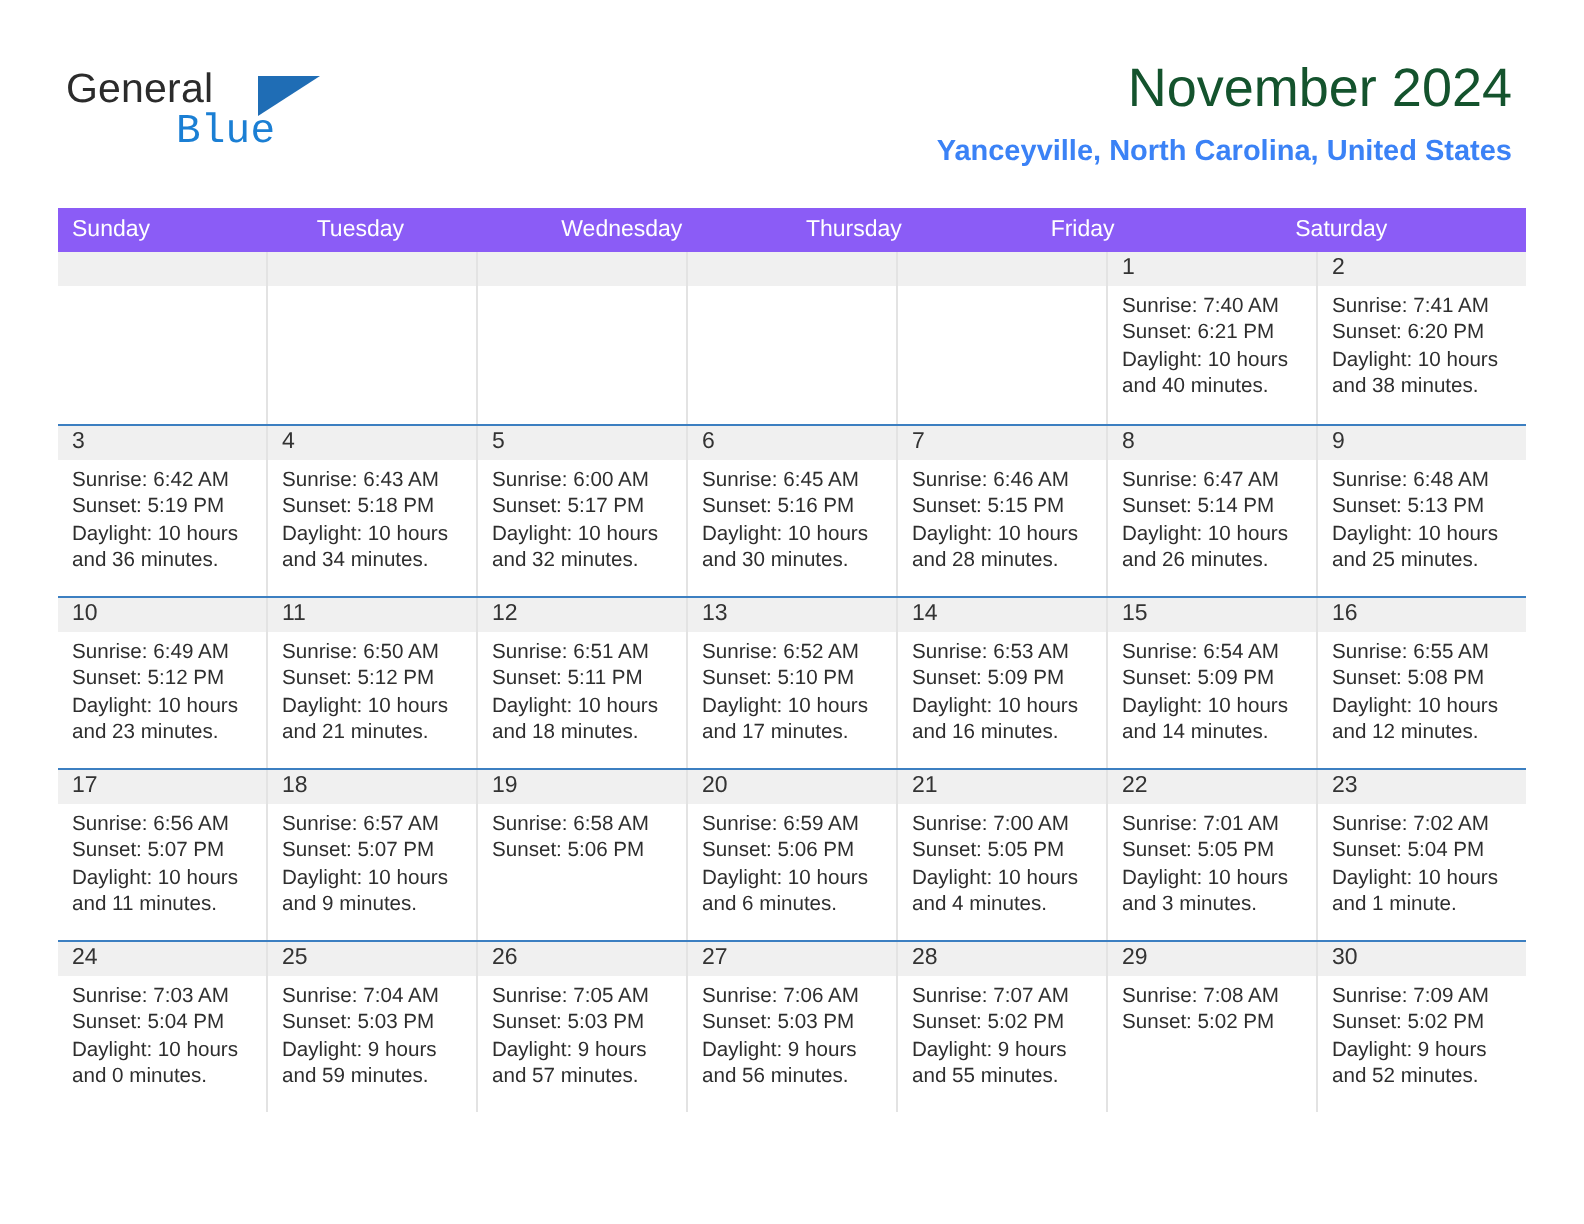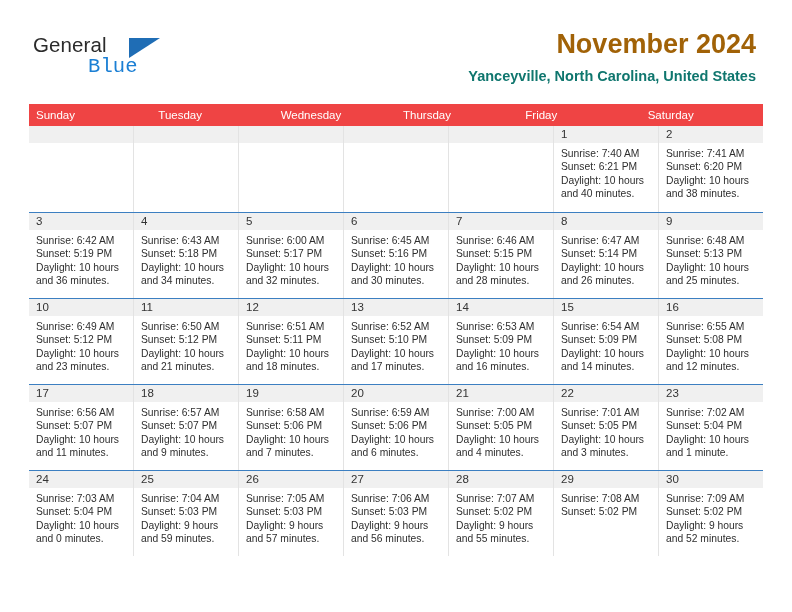--- a/index.html
+++ b/index.html
@@ -65,44 +65,44 @@
   }
 
   .title-block {
     position: absolute;
     right: 36px;
     top: 28px;
     text-align: right;
   }
   .month-title {
     font-size: 27px;
-    font-weight: bold;
-    color: #a16207;
+    font-weight: normal;
+    color: #14532d;
     line-height: 33px;
     white-space: nowrap;
   }
   .location {
     margin-top: 6px;
     font-size: 14.5px;
     font-weight: bold;
-    color: #0f766e;
+    color: #3b82f6;
     line-height: 18px;
     white-space: nowrap;
   }
 
   
   .calendar {
     position: absolute;
     left: 29px;
     top: 104px;
     width: 734px;
   }
   .dow-row {
     display: flex;
-    background: #ef4444;
+    background: #8b5cf6;
     height: 22px;
   }
   .dow-cell {
     flex: 1 1 0;
     color: #ffffff;
     font-size: 11.5px;
     line-height: 22px;
     padding-left: 7px;
     box-sizing: border-box;
     white-space: nowrap;
@@ -345,21 +345,20 @@
               <div>Sunrise: 6:57 AM</div>
               <div>Sunset: 5:07 PM</div>
               <div class="daylight">Daylight: 10 hours and 9 minutes.</div>
             </div>
           </div>
           <div class="day-cell">
             <div class="day-num">19</div>
             <div class="day-info">
               <div>Sunrise: 6:58 AM</div>
               <div>Sunset: 5:06 PM</div>
-              <div class="daylight">Daylight: 10 hours and 7 minutes.</div>
             </div>
           </div>
           <div class="day-cell">
             <div class="day-num">20</div>
             <div class="day-info">
               <div>Sunrise: 6:59 AM</div>
               <div>Sunset: 5:06 PM</div>
               <div class="daylight">Daylight: 10 hours and 6 minutes.</div>
             </div>
           </div>

